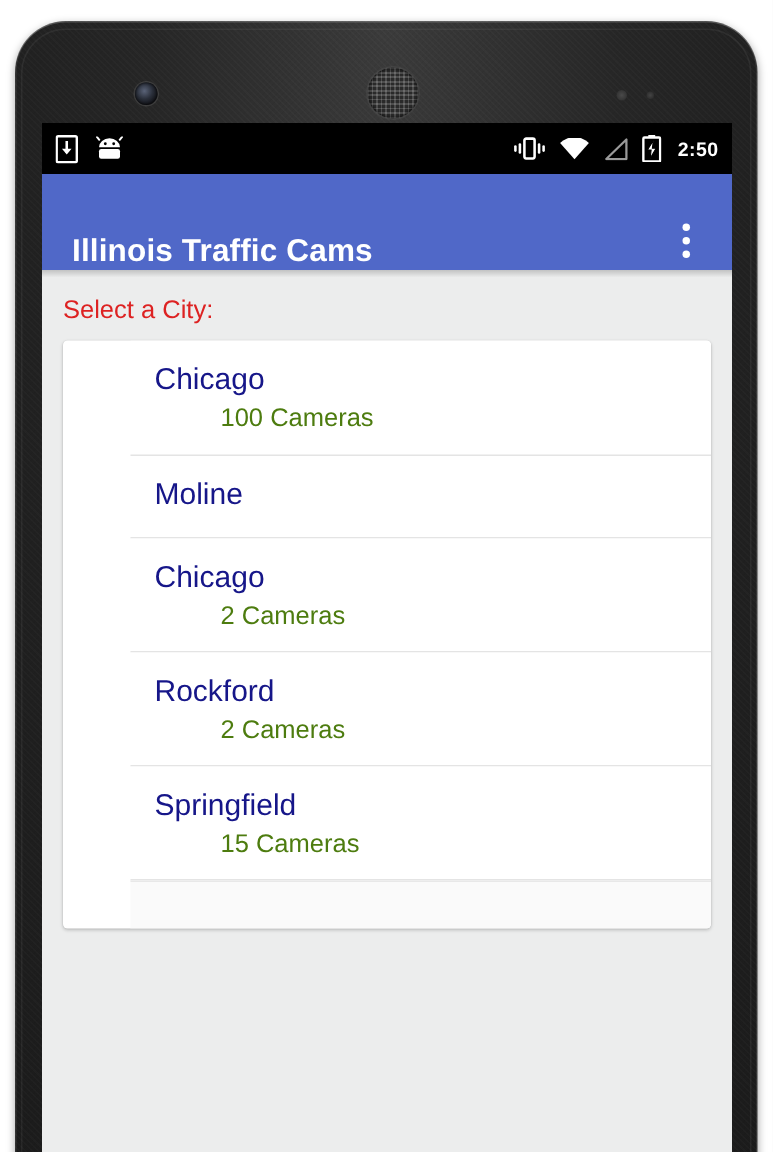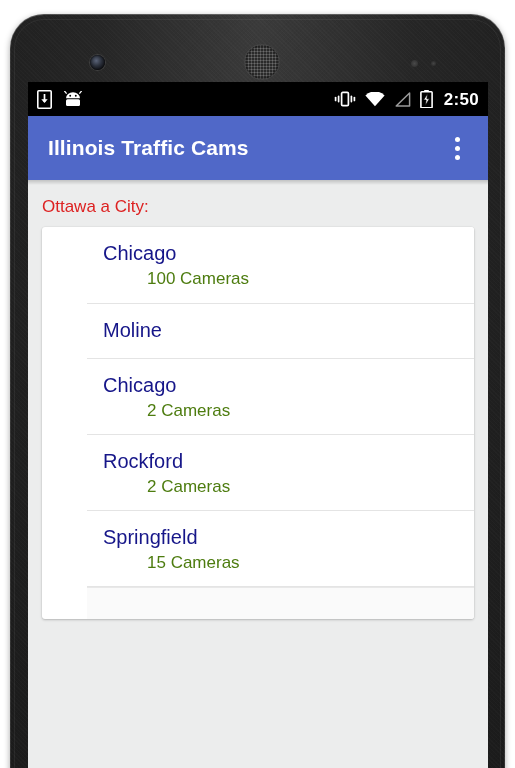--- a/index.html
+++ b/index.html
@@ -127,35 +127,35 @@
     gap: 12px;
   }
   .sb-right {
     margin-left: auto;
     display: flex;
     align-items: center;
     gap: 9px;
   }
   .sb-clock {
     color: #ffffff;
-    font-size: 17px;
+    font-size: 13px;
     font-weight: bold;
     letter-spacing: 0.3px;
     line-height: 1;
     padding-left: 2px;
   }
   .sb-icon { display: block; }
 
   
   .appbar {
     position: relative;
     height: 64px;
     background: #5068c8;
     display: flex;
-    align-items: center;
+    align-items: flex-end;
     padding: 0 18px 0 20px;
     box-sizing: border-box;
   }
   .appbar-title {
     color: #ffffff;
     font-size: 21px;
     font-weight: bold;
     letter-spacing: 0.1px;
     white-space: nowrap;
   }
@@ -300,21 +300,21 @@
         <span class="appbar-title">Illinois Traffic Cams</span>
         <div class="overflow-menu">
           <i></i>
           <i></i>
           <i></i>
         </div>
       </div>
       <div class="appbar-shadow"></div>
 
       <div class="content">
-        <div class="section-label">Ottawa a City:</div>
+        <div class="section-label">Select a City:</div>
 
         <div class="card">
           <div class="list-item">
             <div class="city-name">Chicago</div>
             <div class="camera-count">100 Cameras</div>
           </div>
           <div class="list-item">
             <div class="city-name">Moline</div>
           </div>
           <div class="list-item">

